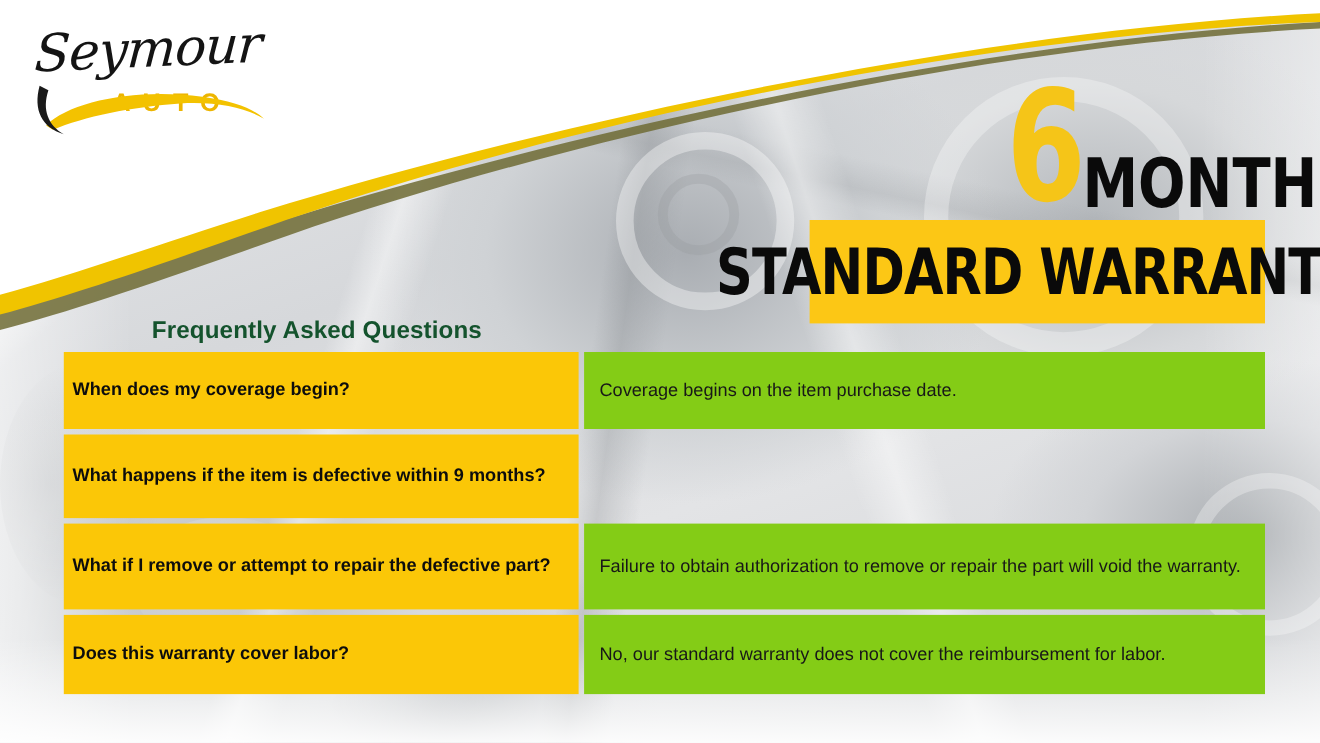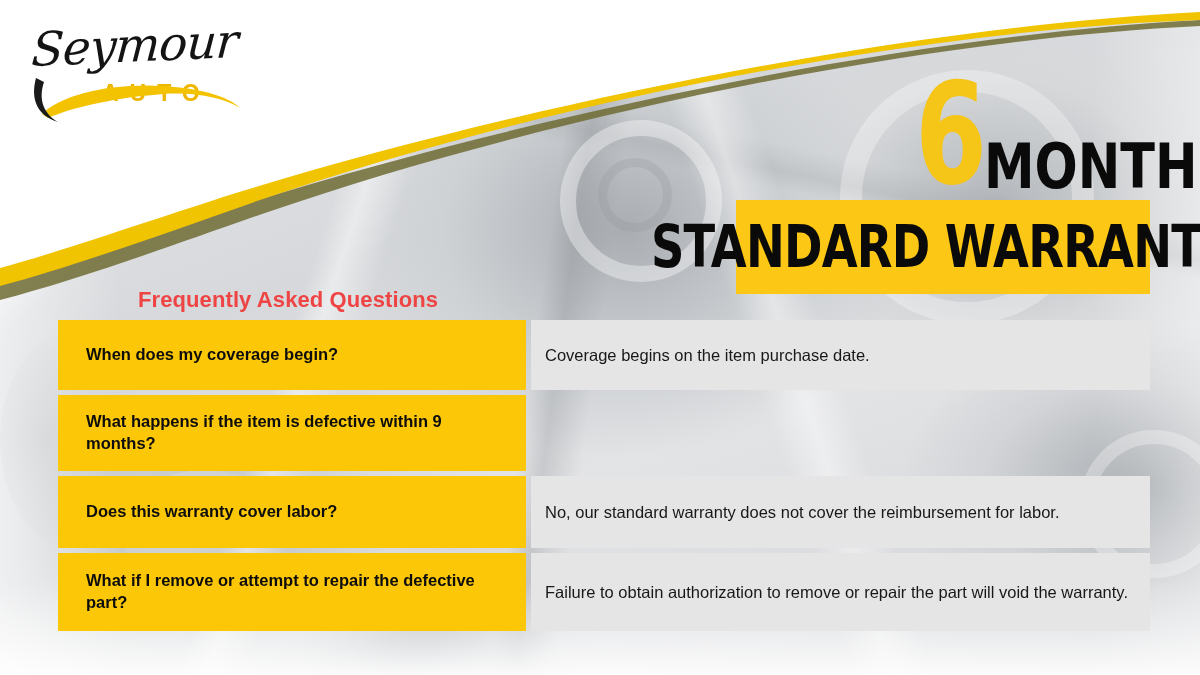--- a/index.html
+++ b/index.html
@@ -180,21 +180,21 @@
 
   
   .faq-heading {
     position: absolute;
     left: 138px;
     top: 287px;
     z-index: 6;
     font-family: "Liberation Sans", sans-serif;
     font-size: 22px;
     font-weight: 700;
-    color: #ef4444;
+    color: #14532d;
     letter-spacing: .1px;
     white-space: nowrap;
   }
 
   
   .faq-table {
     position: absolute;
     left: 58px;
     top: 320px;
     width: 1092px;
@@ -205,35 +205,35 @@
   }
   .faq-row {
     display: flex;
     gap: 5px;
     align-items: stretch;
   }
   .faq-q {
     width: 468px;
     flex: 0 0 468px;
     background: #fbc707;
-    padding: 10px 12px 10px 28px;
+    padding: 10px 12px 10px 8px;
     box-sizing: border-box;
     display: flex;
     align-items: center;
   }
   .faq-q span {
     font-family: "Liberation Sans", sans-serif;
     font-size: 16.5px;
     font-weight: 700;
     color: #0d0d0d;
     line-height: 1.32;
   }
   .faq-a {
     flex: 1 1 auto;
-    background: #e5e5e5;
+    background: #84cc16;
     padding: 10px 14px 10px 14px;
     box-sizing: border-box;
     display: flex;
     align-items: center;
   }
   .faq-a span {
     font-family: "Liberation Sans", sans-serif;
     font-size: 16.5px;
     font-weight: 400;
     color: #181818;
@@ -305,33 +305,33 @@
         <span>Coverage begins on the item purchase date.</span>
       </div>
     </div>
 
     <div class="faq-row row-h2">
       <div class="faq-q">
         <span>What happens if the item is defective within 9 months?</span>
       </div>
     </div>
 
+    <div class="faq-row row-h4">
+      <div class="faq-q">
+        <span>What if I remove or attempt to repair the defective part?</span>
+      </div>
+      <div class="faq-a">
+        <span>Failure to obtain authorization to remove or repair the part will void the warranty.</span>
+      </div>
+    </div>
+
     <div class="faq-row row-h3">
       <div class="faq-q">
         <span>Does this warranty cover labor?</span>
       </div>
       <div class="faq-a">
         <span>No, our standard warranty does not cover the reimbursement for labor.</span>
       </div>
     </div>
 
-    <div class="faq-row row-h4">
-      <div class="faq-q">
-        <span>What if I remove or attempt to repair the defective part?</span>
-      </div>
-      <div class="faq-a">
-        <span>Failure to obtain authorization to remove or repair the part will void the warranty.</span>
-      </div>
-    </div>
-
   </div>
 
 </div>
 
 </body></html>

